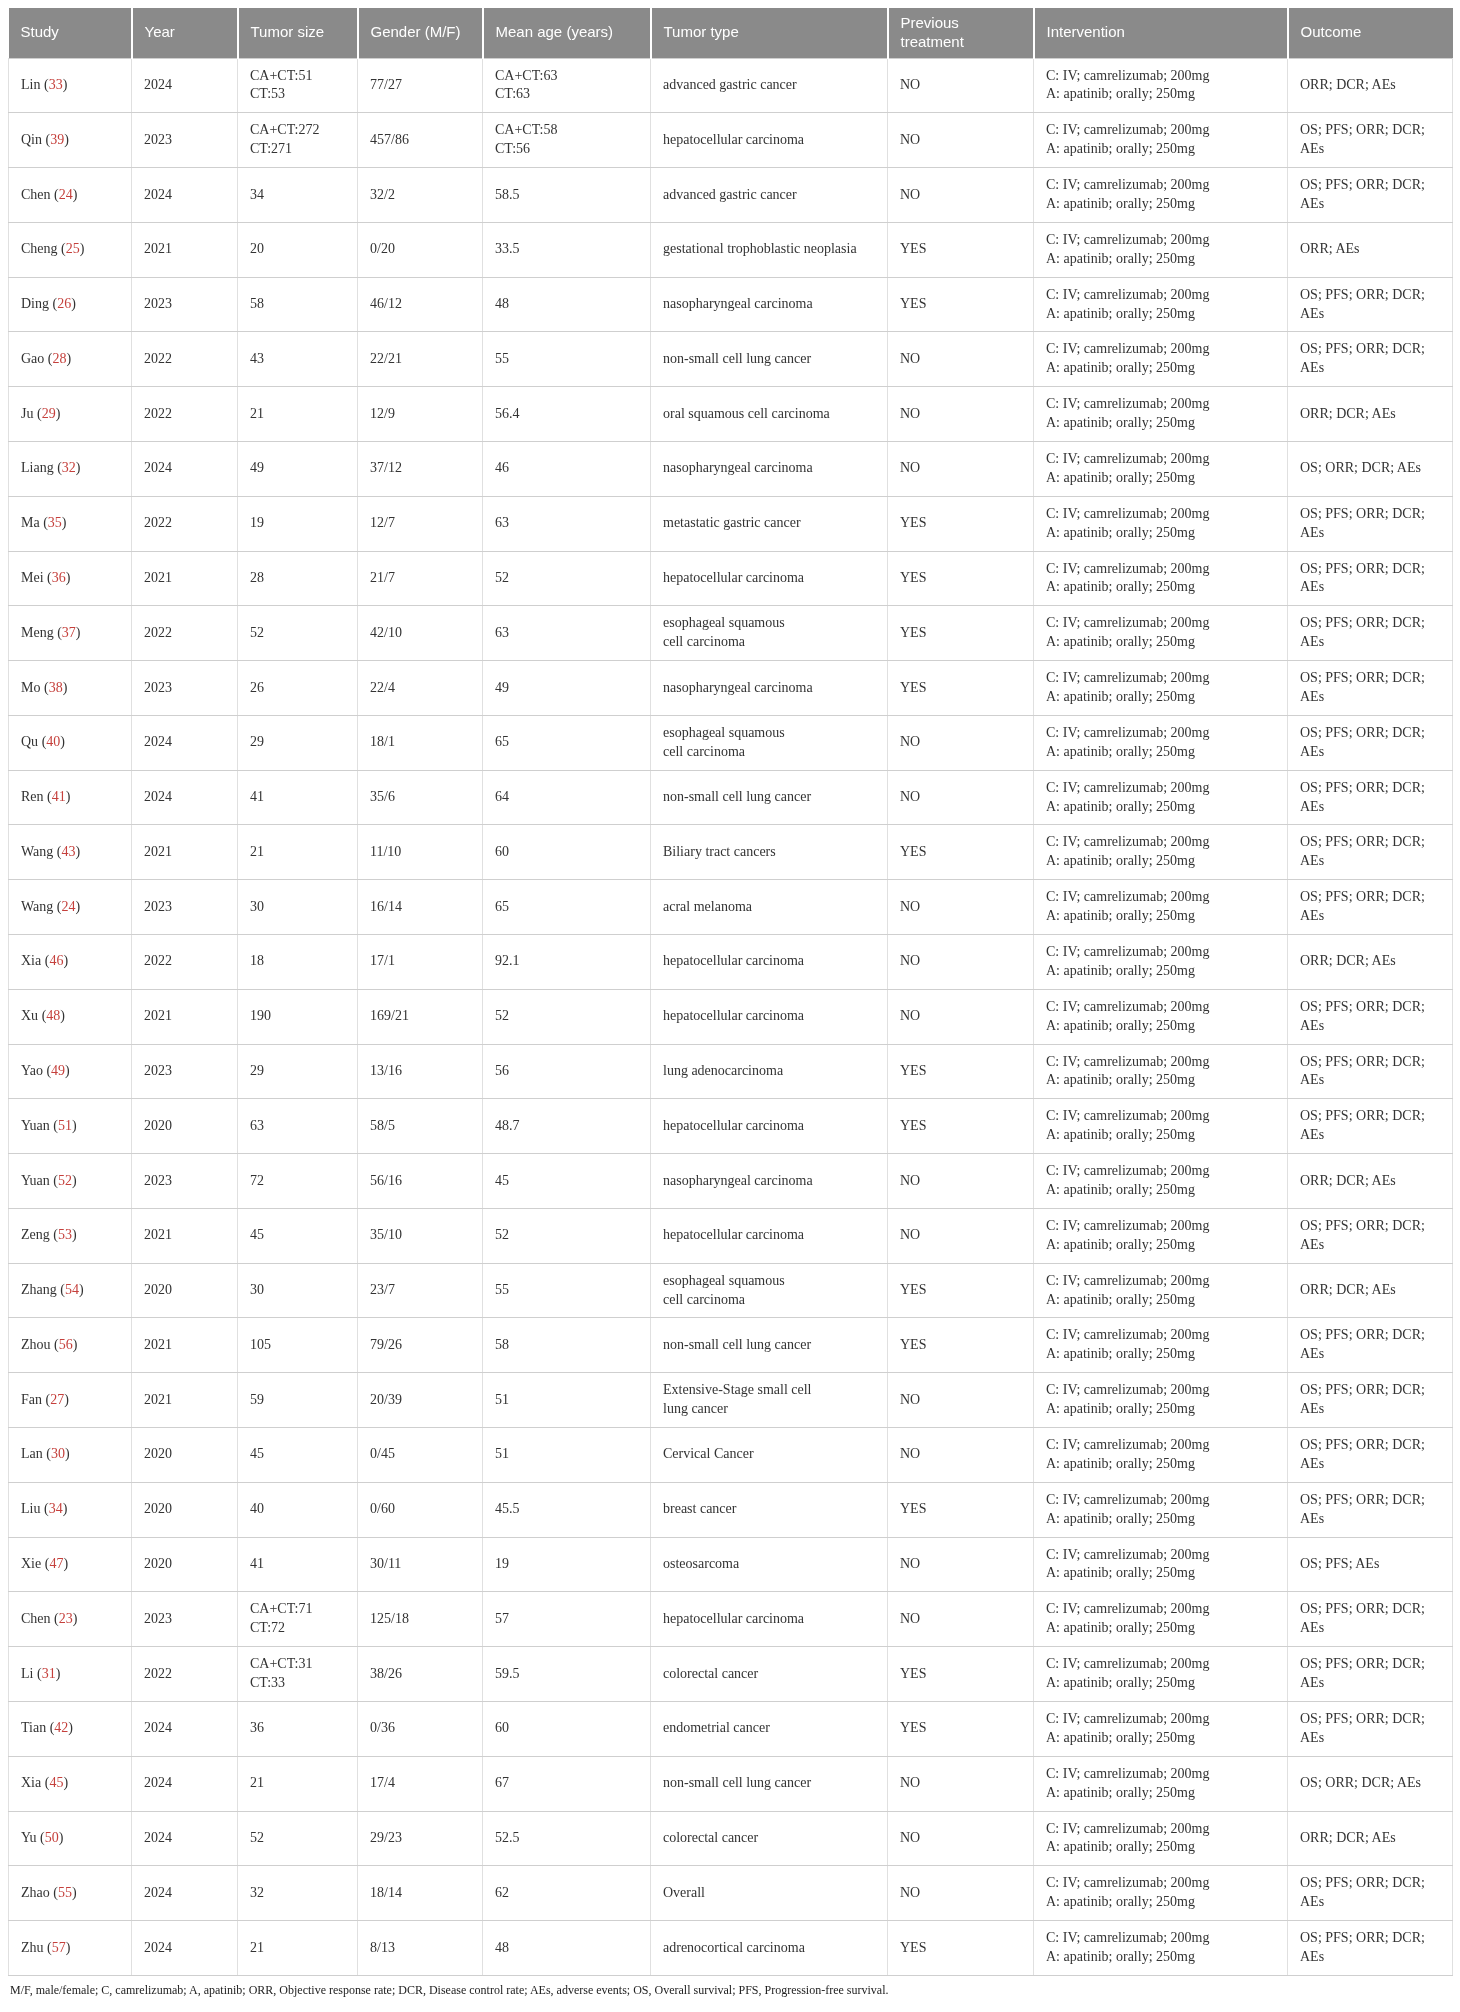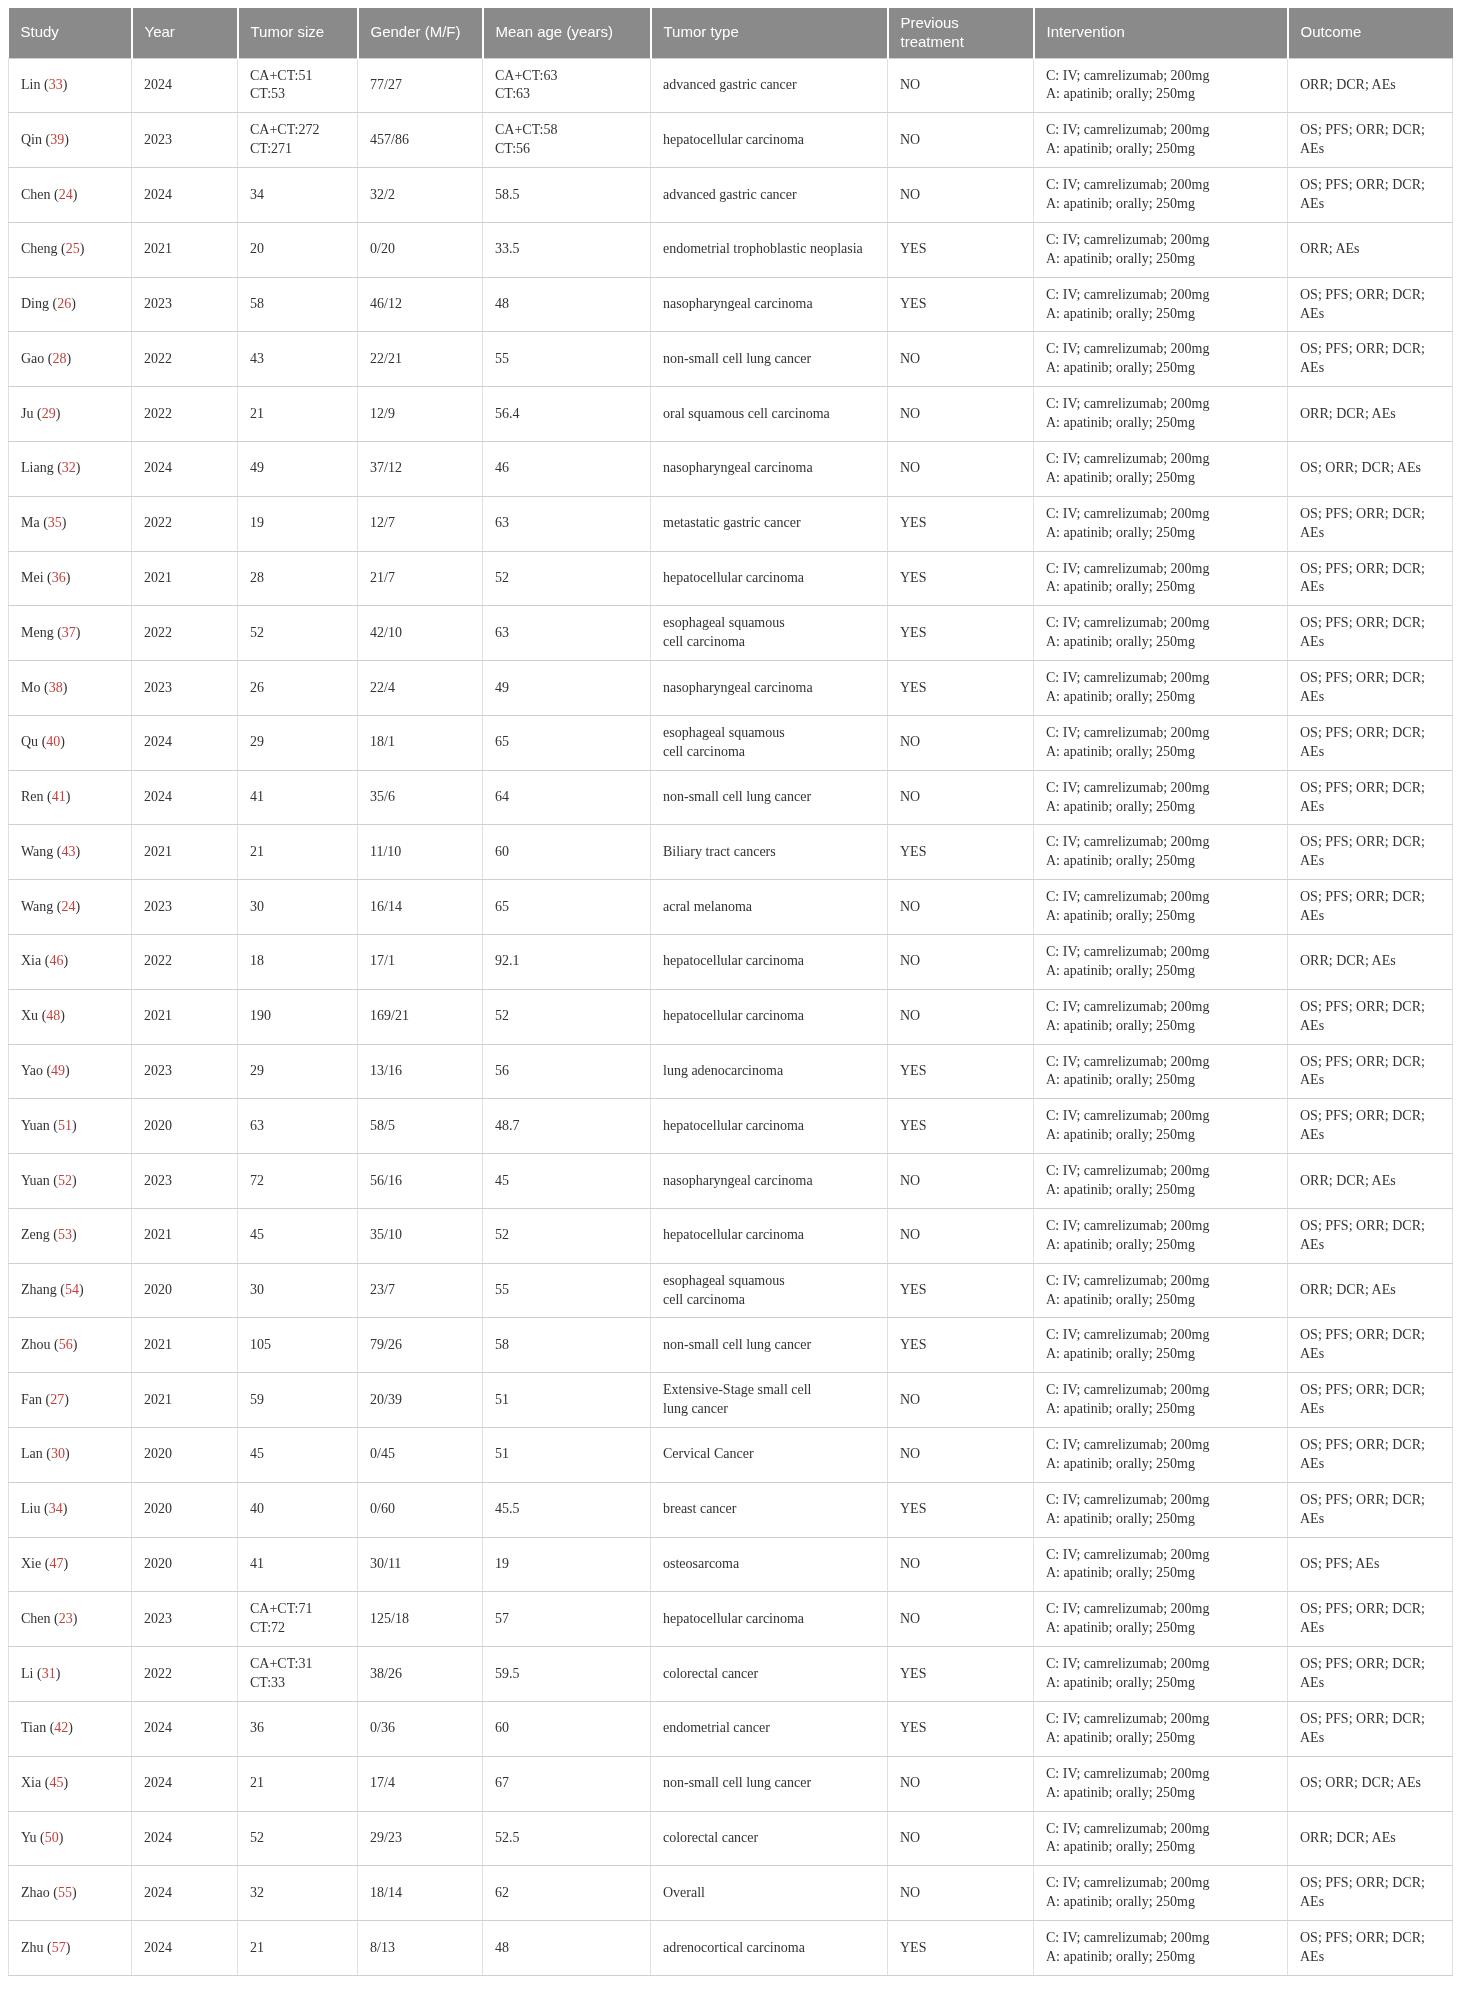--- a/index.html
+++ b/index.html
@@ -159,21 +159,21 @@
     <td><span>Cheng</span> (<span class="ref">25</span>)</td>
     <td>2021</td>
     <td>
             <div>20</div>
           </td>
     <td>0/20</td>
     <td>
             <div>33.5</div>
           </td>
     <td>
-            <div>endometrial trophoblastic neoplasia</div>
+            <div>gestational trophoblastic neoplasia</div>
           </td>
     <td>YES</td>
     <td>
             <div>C: IV; camrelizumab; 200mg</div>
             <div>A: apatinib; orally; 250mg</div>
           </td>
     <td>ORR; AEs</td>
   </tr>
 
   <tr>
@@ -827,13 +827,14 @@
           </td>
     <td>YES</td>
     <td>
             <div>C: IV; camrelizumab; 200mg</div>
             <div>A: apatinib; orally; 250mg</div>
           </td>
     <td>OS; PFS; ORR; DCR; AEs</td>
   </tr>
 </tbody>
   </table>
+  <div class="footnote">M/F, male/female; C, camrelizumab; A, apatinib; ORR, Objective response rate; DCR, Disease control rate; AEs, adverse events; OS, Overall survival; PFS, Progression-free survival.</div>
 </div>
 
 </body></html>

